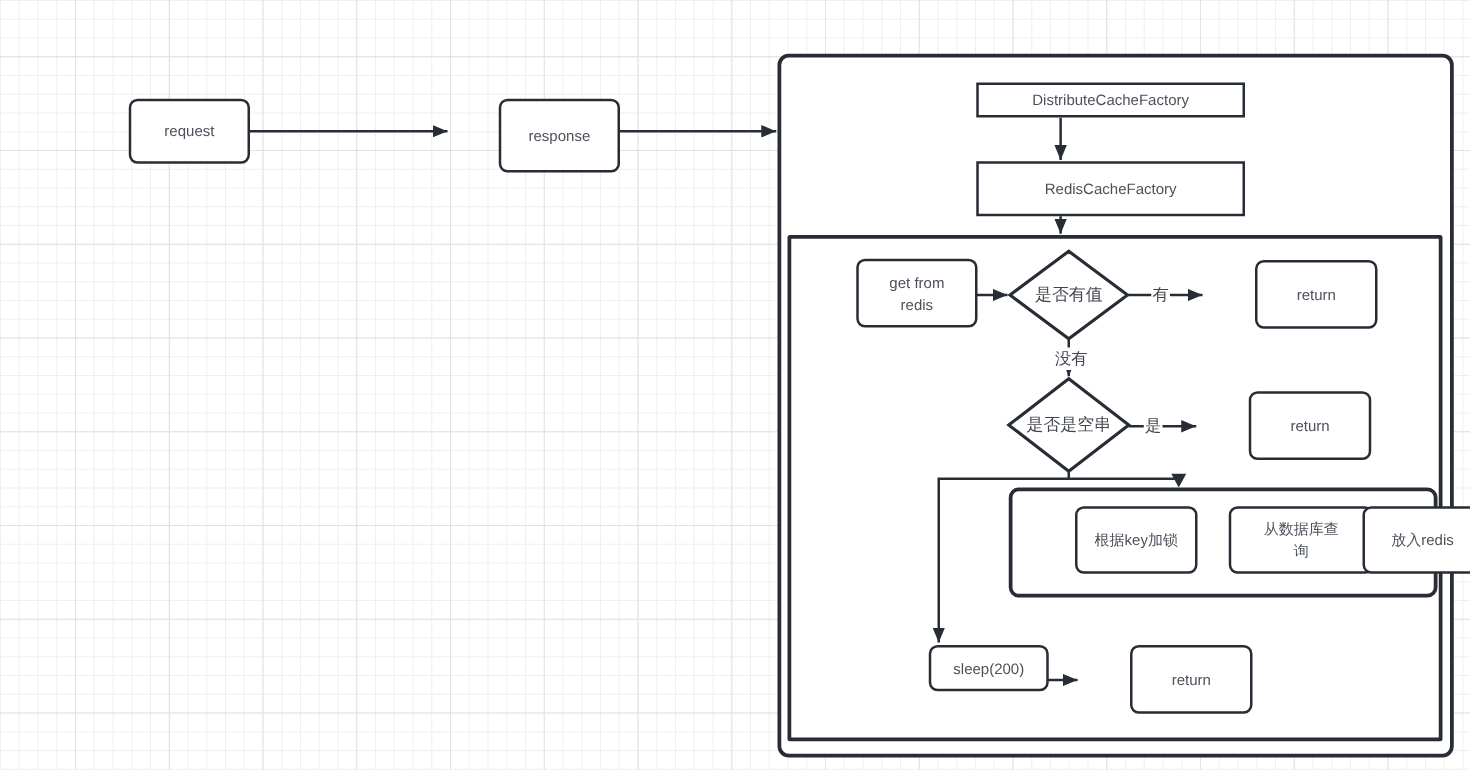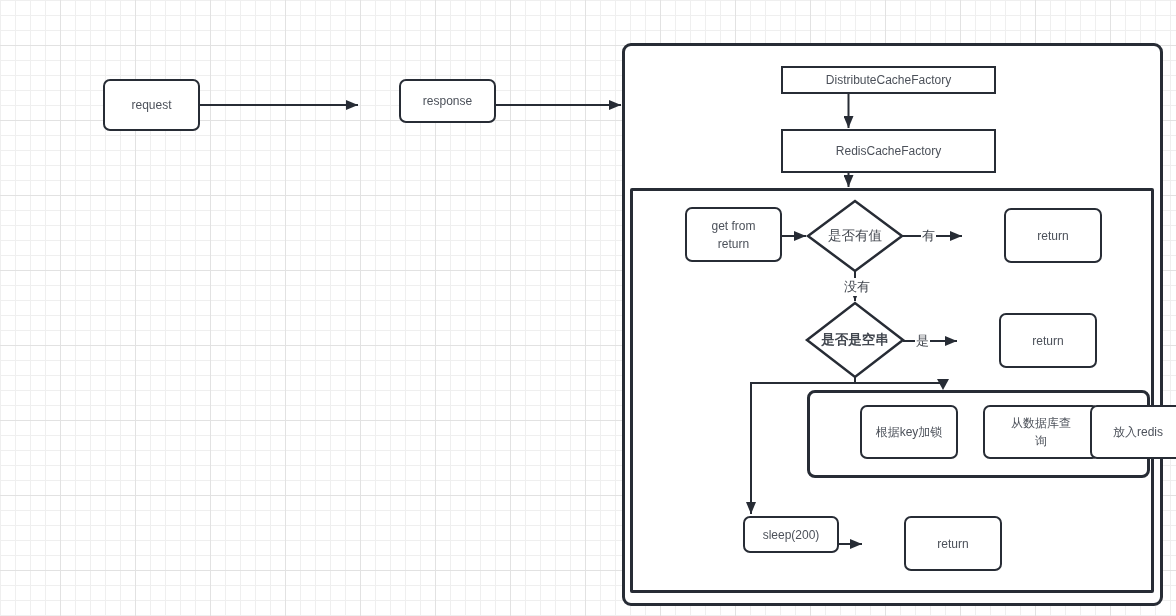--- a/index.html
+++ b/index.html
@@ -45,21 +45,21 @@
     font-size: 12px;
     line-height: 18px;
     color: #4c515a;
     white-space: pre-line;
     z-index: 4;
     margin-left: 40px;
   }
   .node.proc { border-radius: 0; }
 
   .request   { left: 63px;  top: 79px;  width: 97px;  height: 52px; }
-  .response  { left: 359px; top: 79px;  width: 97px;  height: 44px; }
+  .response  { left: 359px; top: 79px;  width: 97px;  height: 59px; }
   .dcf       { left: 741px; top: 66px;  width: 215px; height: 28px; }
   .rcf       { left: 741px; top: 129px; width: 215px; height: 44px; }
   .gfr       { left: 645px; top: 207px; width: 97px;  height: 55px; }
   .return1   { left: 964px; top: 208px; width: 98px;  height: 55px; }
   .return2   { left: 959px; top: 313px; width: 98px;  height: 55px; }
   .lock      { left: 820px; top: 405px; width: 98px;  height: 54px; z-index: 4; align-items: center; }
   .dbquery   { left: 943px; top: 405px; width: 116px;  height: 54px; z-index: 4; }
   .putredis  { left: 1050px;top: 405px; width: 96px;  height: 54px; z-index: 4; }
   .sleep     { left: 703px; top: 516px; width: 96px;  height: 37px; }
   .return3   { left: 864px; top: 516px; width: 98px;  height: 55px; }
@@ -67,21 +67,21 @@
   .dlabel {
     position: absolute;
     width: 100px;
     text-align: center;
     font-size: 13.5px;
     line-height: 18px;
     color: #42474f;
     z-index: 4;
   }
   .dlabel.d1 { left: 805px; top: 227px; }
-  .dlabel.d2 { left: 805px; top: 331px; font-weight: bold; }
+  .dlabel.d2 { left: 805px; top: 331px; }
 
   .elabel {
     position: absolute;
     background: #ffffff;
     font-size: 13px;
     line-height: 18px;
     color: #42474f;
     text-align: center;
     z-index: 4;
     padding: 0 1px;
@@ -127,21 +127,21 @@
     </g>
   </svg>
 
   <div class="node request"><span>request</span></div>
   <div class="node response"><span>response</span></div>
 
   <div class="node proc dcf"><span>DistributeCacheFactory</span></div>
   <div class="node proc rcf"><span>RedisCacheFactory</span></div>
 
   <div class="node gfr"><span>get from
-return</span></div>
+redis</span></div>
   <div class="node return1"><span>return</span></div>
   <div class="node return2"><span>return</span></div>
 
   <div class="node lock"><span>根据key加锁</span></div>
   <div class="node dbquery"><span>从数据库查
 询</span></div>
   <div class="node putredis"><span>放入redis</span></div>
 
   <div class="node sleep"><span>sleep(200)</span></div>
   <div class="node return3"><span>return</span></div>

